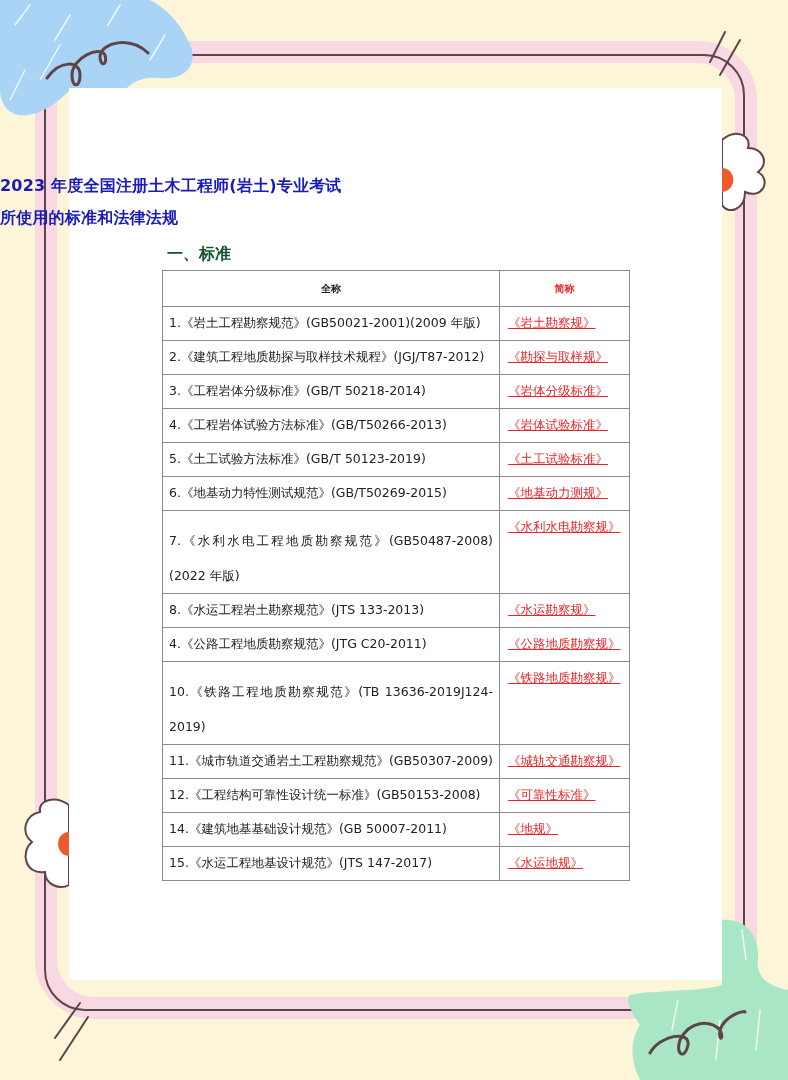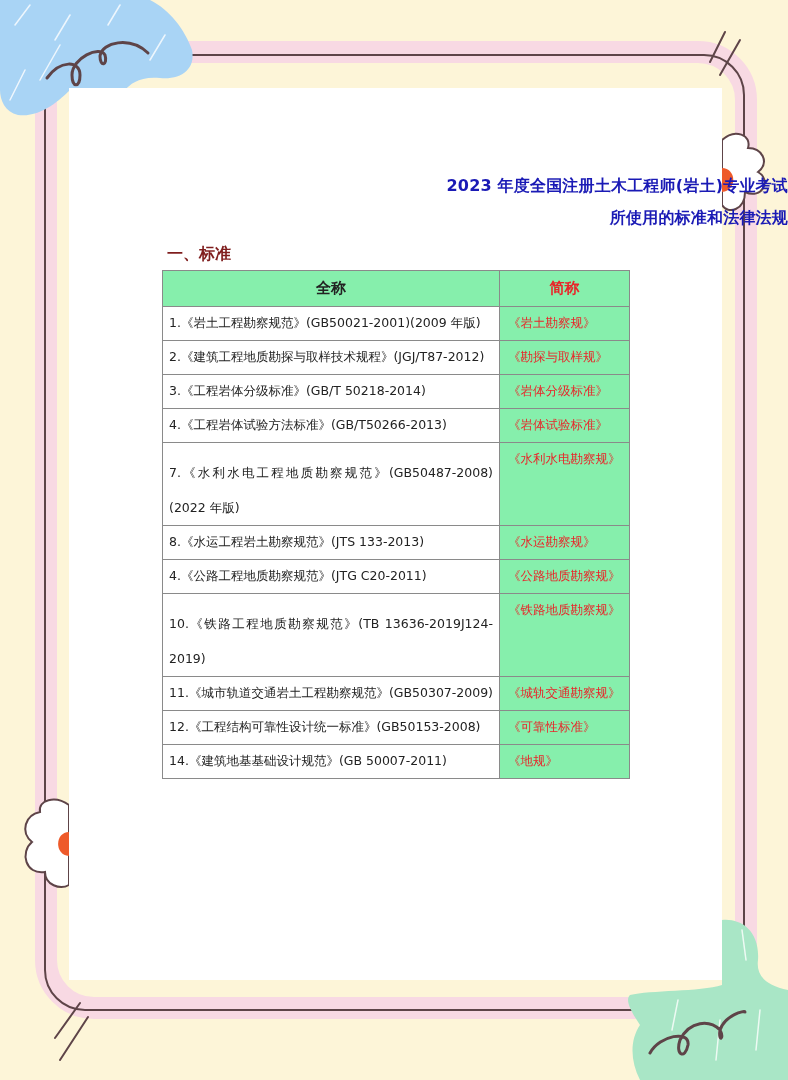--- a/index.html
+++ b/index.html
@@ -7,45 +7,45 @@
       width: 788px; height: 1080px; position: relative; overflow: hidden;
       background: #fdf5d8;
       font-family: "DejaVu Sans", "Liberation Sans", sans-serif;
     }
     .deco { position: absolute; left: 0; top: 0; width: 788px; height: 1080px; pointer-events: none; }
     .paper {
       position: absolute; left: 69px; top: 88px; width: 653px; height: 892px;
       background: #ffffff;
     }
     .title {
-      position: absolute; left: 0; width: 788px; text-align: right;
+      position: absolute; left: 0; width: 788px; text-align: left;
       color: #1a1ab5; font-weight: bold; font-size: 16px; letter-spacing: 0.2px;
     }
     .title.l1 { top: 176px; }
     .title.l2 { top: 208px; }
     .section-heading {
       position: absolute; left: 167px; top: 244px;
-      color: #7f1d1d; font-weight: bold; font-size: 16px;
+      color: #14532d; font-weight: bold; font-size: 16px;
     }
     table.std {
       position: absolute; left: 162px; top: 270px; width: 468px;
       border-collapse: collapse; font-size: 12.5px; color: #222;
     }
     table.std th, table.std td { border: 1px solid #8a8a8a; }
     table.std th {
-      background: #86efac; height: 33px; font-weight: bold; font-size: 15px;
+      background: #ffffff; height: 33px; font-weight: bold; font-size: 10px;
     }
     table.std th.full { color: #222; width: 329px; }
     table.std th.abbr { color: #e8262a; }
     table.std td.full {
       padding: 0 6px; height: 33px; text-align: left; white-space: nowrap; margin-top: 18px;
     }
     table.std td.full.wrap { white-space: normal; line-height: 35px; text-align: justify; height: 68px; padding-top: 12px; }
     table.std td.abbr {
-      background: #86efac; color: #e8262a; padding: 0 8px; vertical-align: middle;
+      background: #ffffff; color: #e8262a; padding: 0 8px; vertical-align: middle; text-decoration: underline;
     }
     table.std td.abbr.top { vertical-align: top; padding-top: 8px; }
     table.std td.abbr.indent { }
   </style>
 </head>
 <body>
 
 <svg class="deco" viewBox="0 0 788 1080" xmlns="http://www.w3.org/2000/svg">
 
   <rect x="46" y="52" width="700" height="956" rx="48" ry="48" fill="none" stroke="#f8d9e3" stroke-width="22"></rect>
@@ -118,20 +118,28 @@
     </tr>
     <tr>
       <td class="full">3.《工程岩体分级标准》(GB/T 50218-2014)</td>
       <td class="abbr">《岩体分级标准》</td>
     </tr>
     <tr>
       <td class="full">4.《工程岩体试验方法标准》(GB/T50266-2013)</td>
       <td class="abbr">《岩体试验标准》</td>
     </tr>
     <tr>
+      <td class="full">5.《土工试验方法标准》(GB/T 50123-2019)</td>
+      <td class="abbr">《土工试验标准》</td>
+    </tr>
+    <tr>
+      <td class="full">6.《地基动力特性测试规范》(GB/T50269-2015)</td>
+      <td class="abbr">《地基动力测规》</td>
+    </tr>
+    <tr>
       <td class="full wrap">7.《水利水电工程地质勘察规范》(GB50487-2008)(2022 年版)</td>
       <td class="abbr top">《水利水电勘察规》</td>
     </tr>
     <tr>
       <td class="full">8.《水运工程岩土勘察规范》(JTS 133-2013)</td>
       <td class="abbr">《水运勘察规》</td>
     </tr>
     <tr>
       <td class="full">4.《公路工程地质勘察规范》(JTG C20-2011)</td>
       <td class="abbr">《公路地质勘察规》</td>
@@ -145,14 +153,18 @@
       <td class="abbr">《城轨交通勘察规》</td>
     </tr>
     <tr>
       <td class="full">12.《工程结构可靠性设计统一标准》(GB50153-2008)</td>
       <td class="abbr">《可靠性标准》</td>
     </tr>
     <tr>
       <td class="full">14.《建筑地基基础设计规范》(GB 50007-2011)</td>
       <td class="abbr">《地规》</td>
     </tr>
+    <tr>
+      <td class="full">15.《水运工程地基设计规范》(JTS 147-2017)</td>
+      <td class="abbr">《水运地规》</td>
+    </tr>
   </tbody>
 </table>
 
 </body></html>

